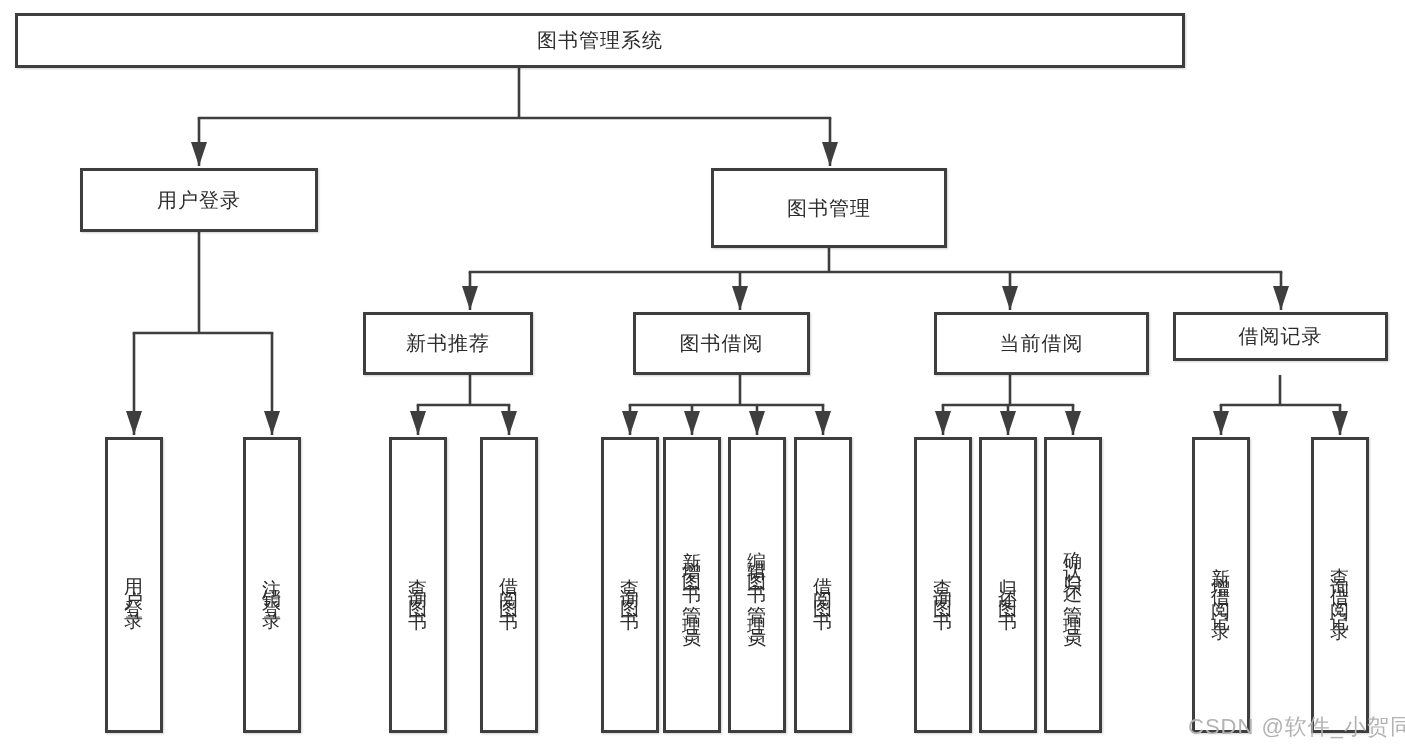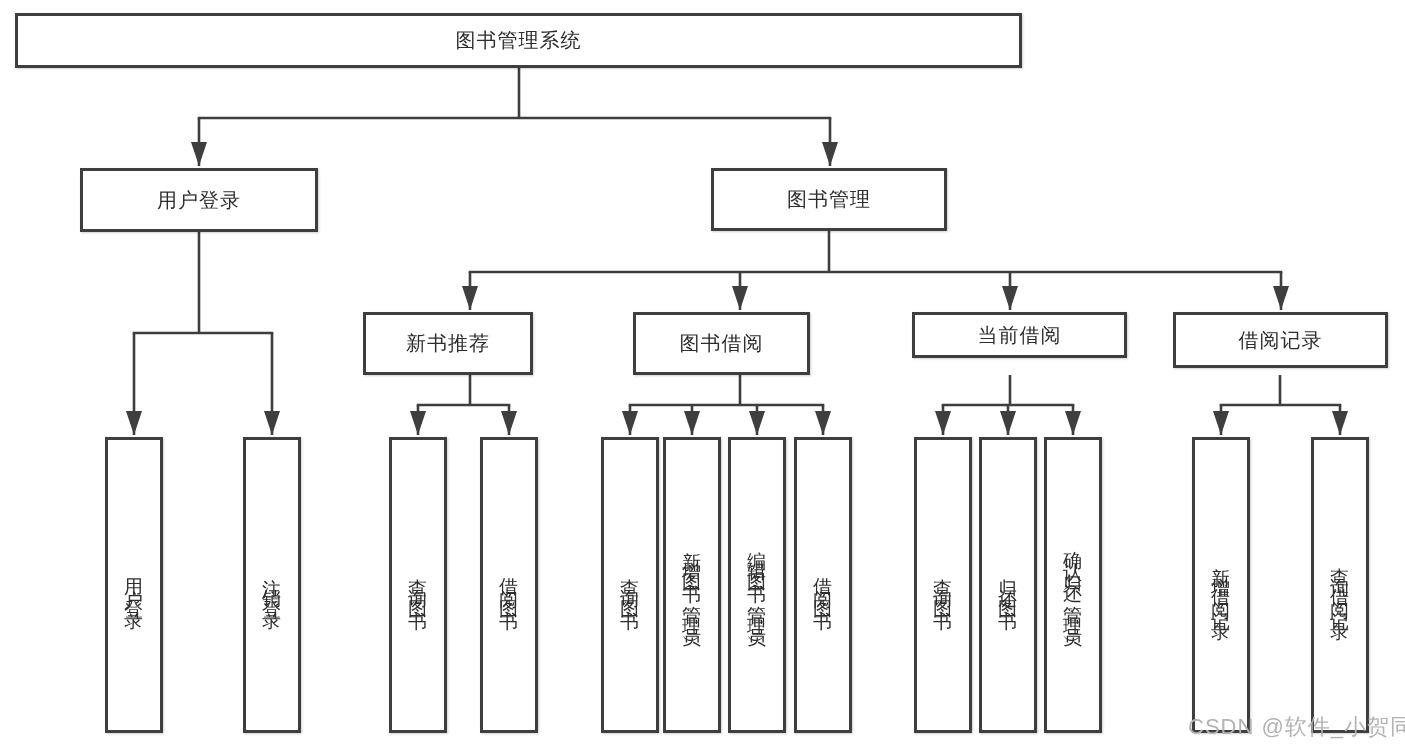--- a/index.html
+++ b/index.html
@@ -17,27 +17,27 @@
   .node.h .lbl { font-size:20px; letter-spacing:1px; white-space:nowrap; }
   .node.v .lbl {
     writing-mode:vertical-rl; text-orientation:mixed;
     font-size:19px; letter-spacing:11px; line-height:1;
   }
   .watermark {
     position:absolute; z-index:3; left:1188px; top:712px;
     font-size:22px; color:#b3b3b3; letter-spacing:1px; white-space:nowrap;
   }
   
-  .n-root            { left:15px;   top:13px;  width:1007px; height:55px; }
+  .n-root            { left:15px;   top:13px;  width:1170px; height:55px; }
   .n-user-login-grp  { left:80px;   top:168px; width:238px;  height:64px; }
-  .n-book-mgmt       { left:711px;  top:168px; width:236px;  height:63px; }
+  .n-book-mgmt       { left:711px;  top:168px; width:236px;  height:80px; }
   .n-new-book-rec    { left:363px;  top:312px; width:170px;  height:63px; }
   .n-book-borrow     { left:633px;  top:312px; width:177px;  height:63px; }
-  .n-current-borrow  { left:912px;  top:312px; width:215px;  height:46px;text-align:right; }
-  .n-borrow-records  { left:1173px; top:312px; width:215px;  height:56px; }
+  .n-current-borrow  { left:934px;  top:312px; width:215px;  height:63px;text-align:right; }
+  .n-borrow-records  { left:1173px; top:312px; width:215px;  height:49px; }
   .vbox              { top:437px; width:58px; height:296px; }
   .n-user-login      { left:105px; }
   .n-logout          { left:243px; }
   .n-query-books-1   { left:389px; }
   .n-borrow-books-1  { left:480px; }
   .n-query-books-2   { left:601px; }
   .n-add-books       { left:663px; }
   .n-edit-books      { left:728px; }
   .n-borrow-books-2  { left:794px; }
   .n-query-books-3   { left:914px; }

